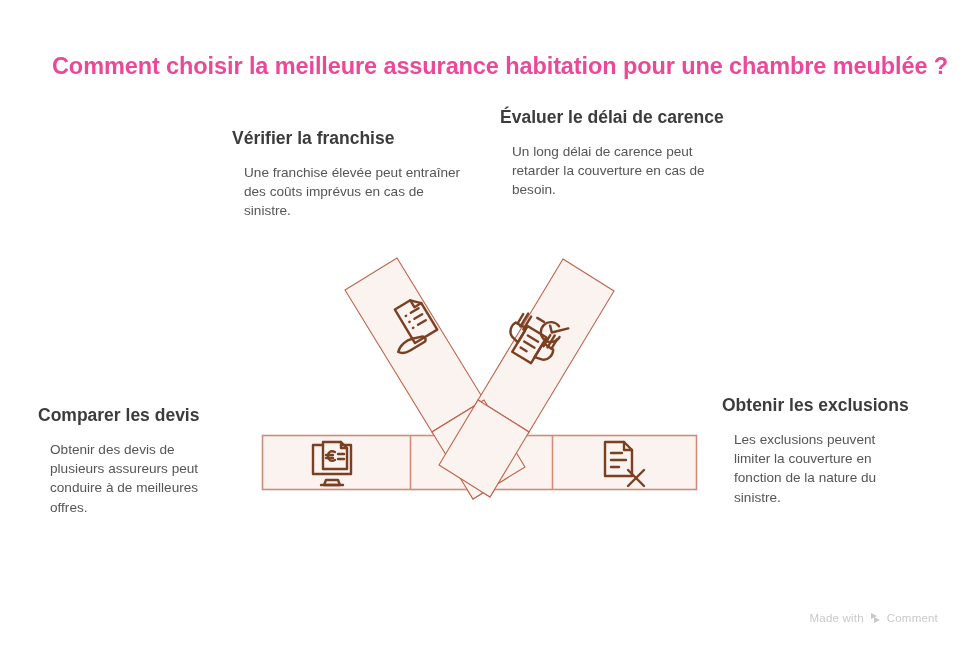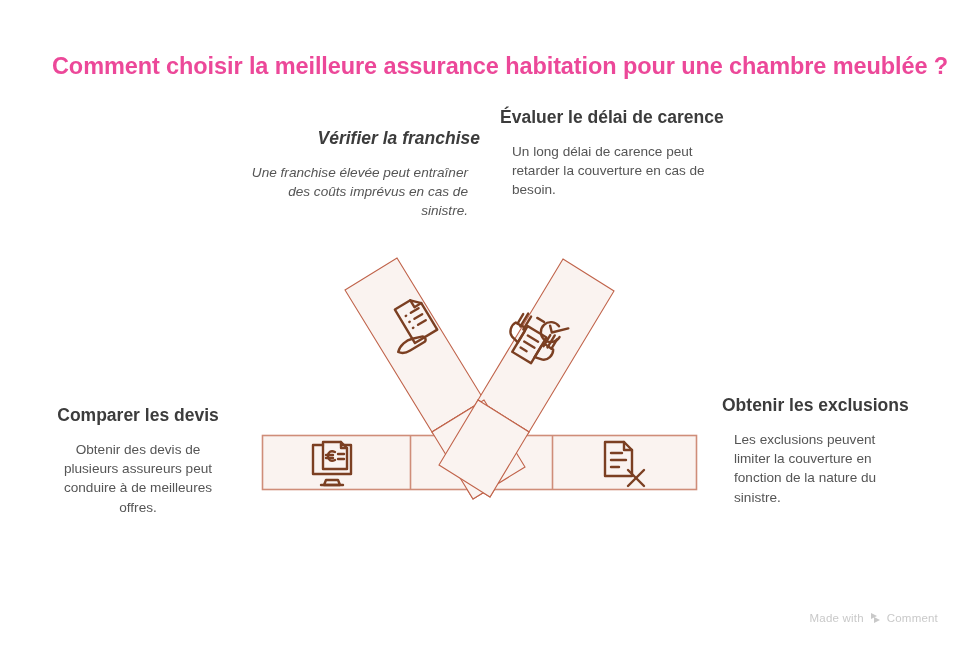--- a/index.html
+++ b/index.html
@@ -51,34 +51,33 @@
     color: #555555;
     line-height: 1.42;
     margin: 12px;
   }
 
   
   #block-franchise {
     left: 232px;
     top: 127px;
     width: 248px;
-    text-align: right;
-    font-style: italic;
+    text-align: left;
   }
   #block-carence {
     left: 500px;
     top: 106px;
     width: 235px;
     text-align: left;
   }
   #block-devis {
     left: 38px;
     top: 404px;
     width: 200px;
-    text-align: center;
+    text-align: left;
   }
   #block-exclusions {
     left: 722px;
     top: 394px;
     width: 200px;
     text-align: left;
   }
 
   
   .diagram {

